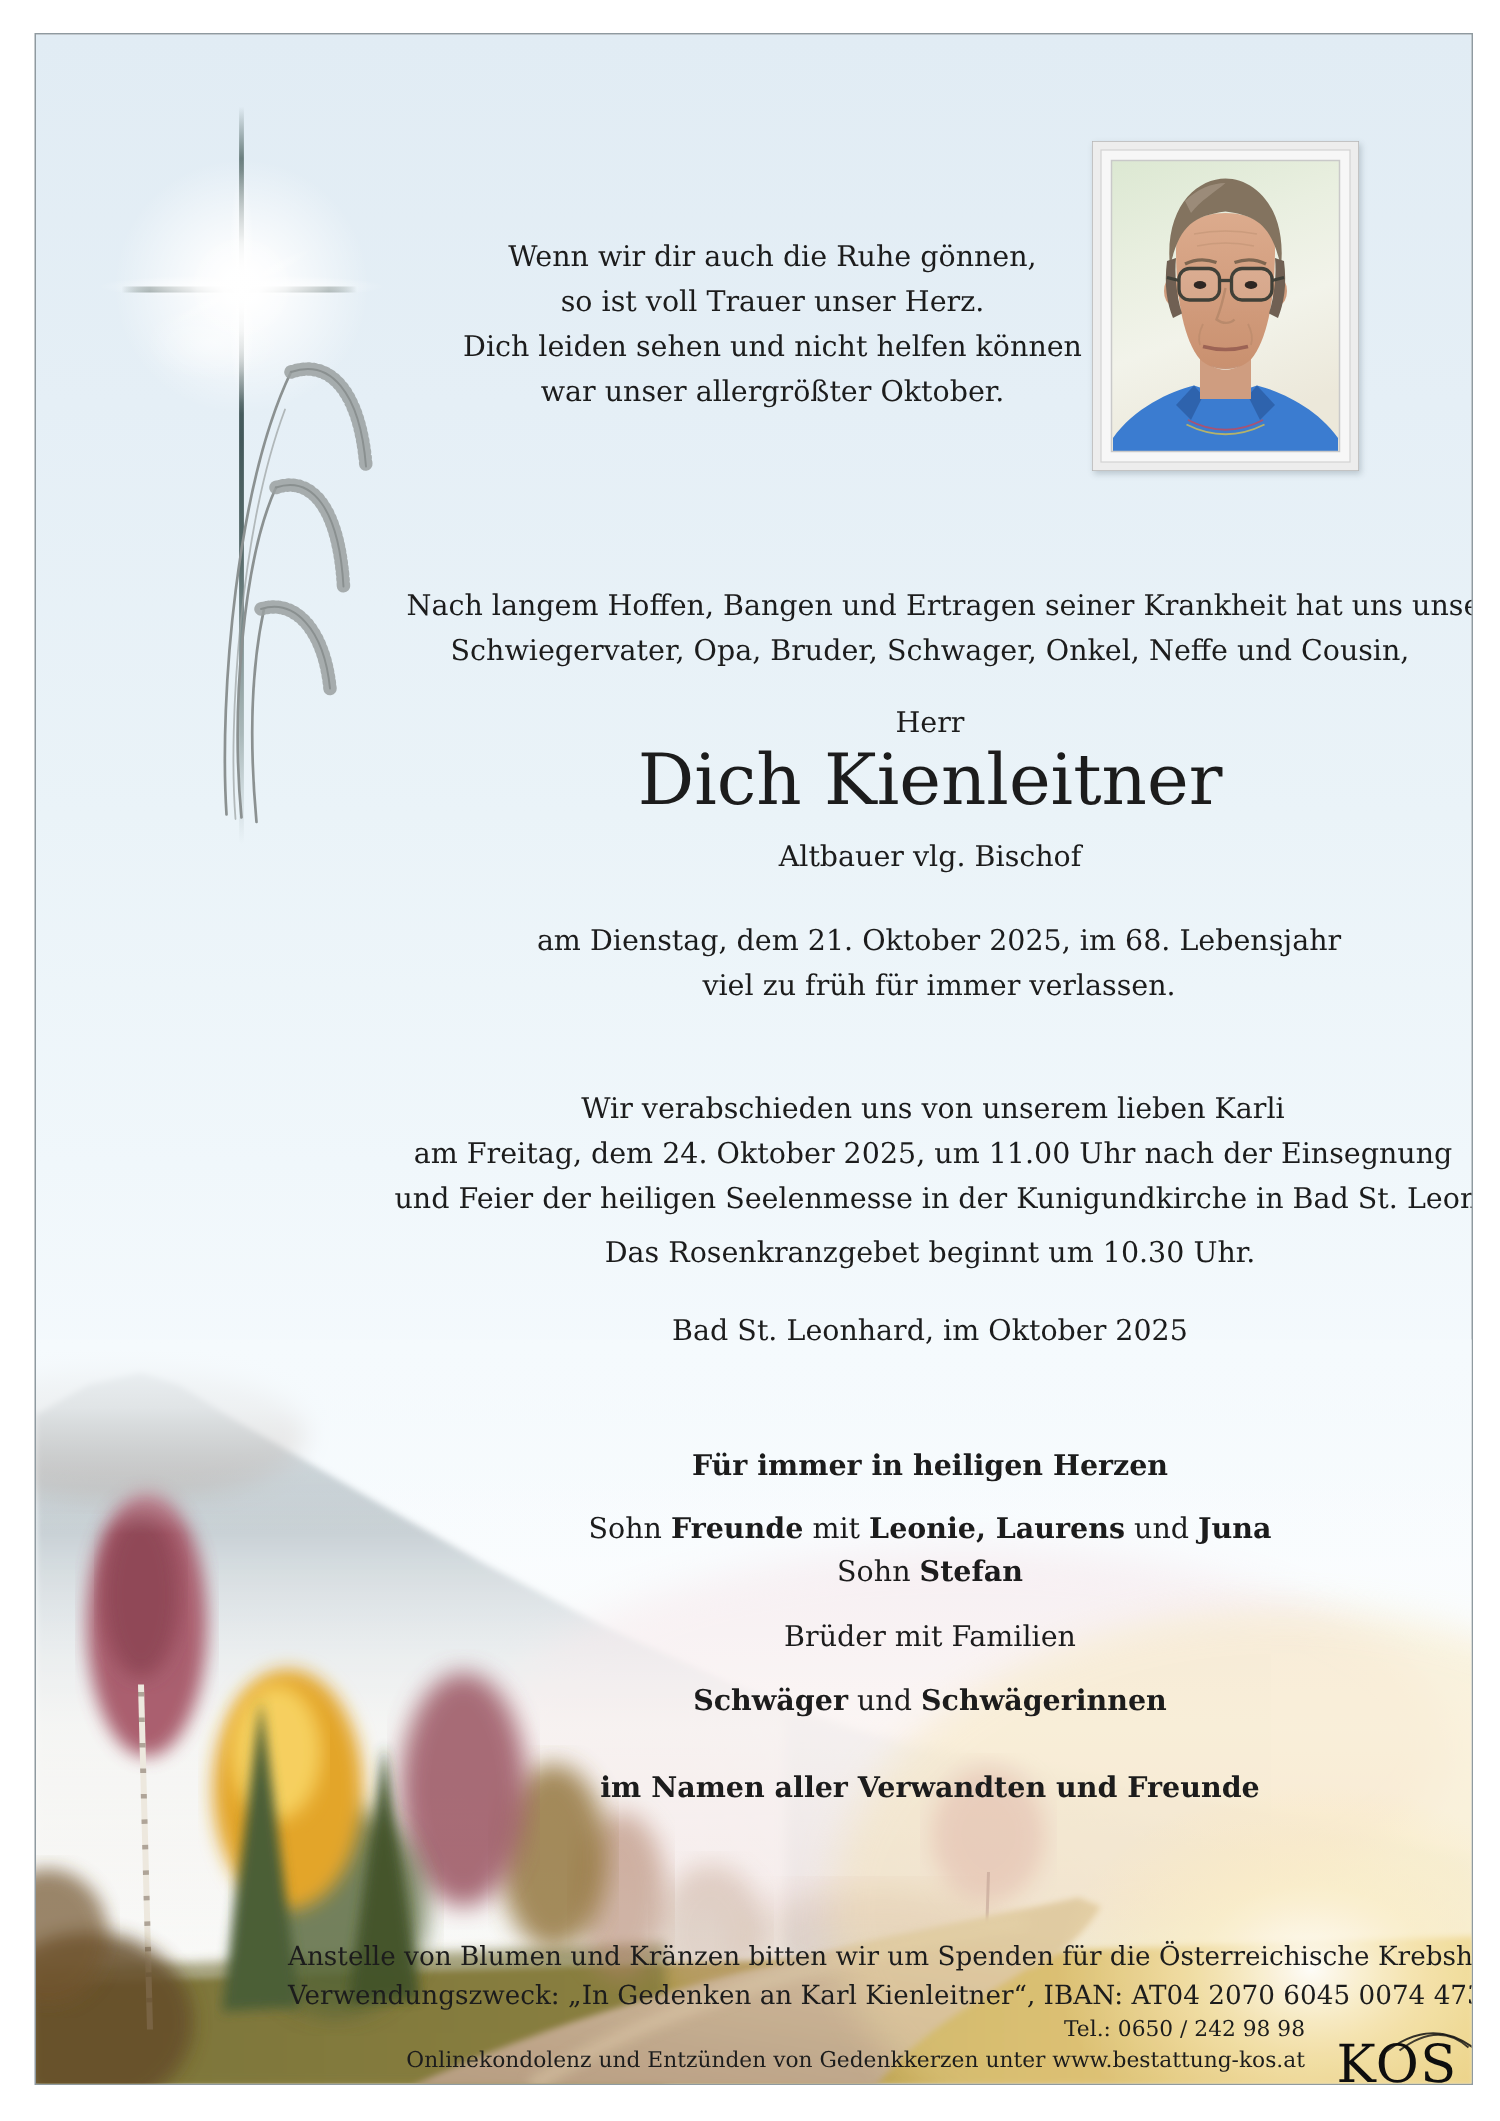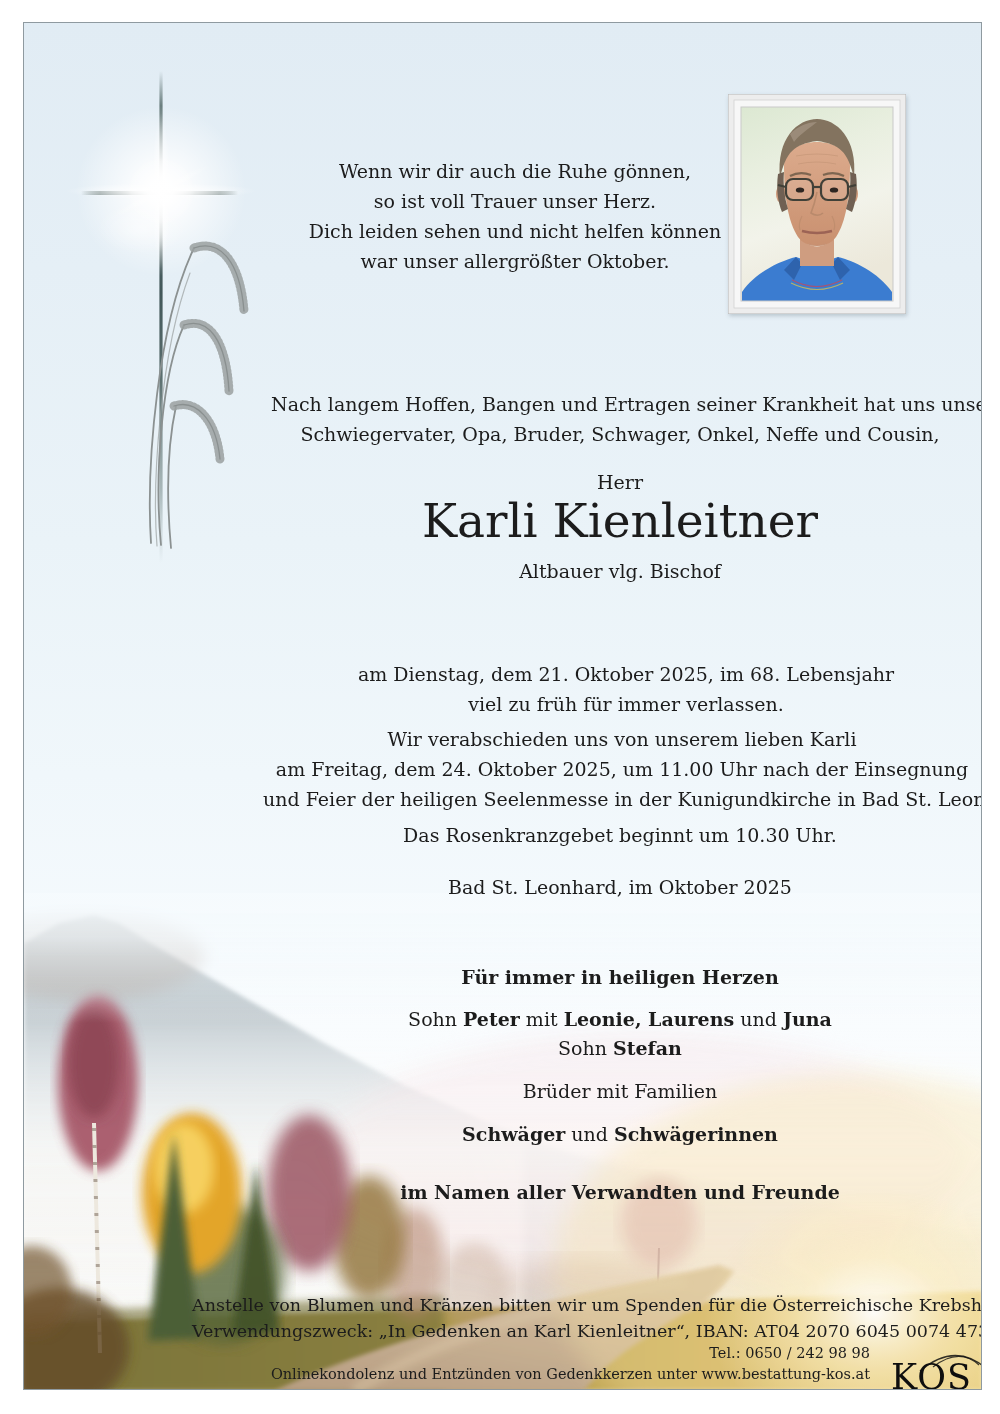--- a/index.html
+++ b/index.html
@@ -16,21 +16,21 @@
   .landscape svg{width:959px;height:498px;}
   .landscape-fade{position:absolute;left:0;top:0;width:100%;height:130px;
     background:linear-gradient(180deg,#f5fafd 0%,rgba(245,250,253,.8) 35%,rgba(245,250,253,0) 100%);}
   .portrait{position:absolute;left:704px;top:71px;width:178px;height:220px;box-shadow:1px 2px 4px rgba(60,80,90,.25);}
   .tb{position:absolute;text-align:center;font-size:19px;line-height:30px;white-space:nowrap;}
   .poem{left:192px;right:167px;top:133px;}
   .intro{left:247px;right:12px;top:366px;}
   .salutation{left:247px;right:12px;top:444px;}
   .name{left:247px;right:12px;top:468px;font-size:47px;line-height:60px;}
   .subtitle{left:247px;right:12px;top:533px;}
-  .passing{left:259px;right:12px;top:589px;margin-top:47px;}
+  .passing{left:259px;right:12px;top:589px;}
   .farewell{left:239px;right:0;top:701px;}
   .rosary{left:247px;right:12px;top:797px;}
   .dateline{left:247px;right:12px;top:849px;}
   .remembrance{left:247px;right:12px;top:939px;font-weight:bold;}
   .mourners{left:247px;right:12px;top:982px;line-height:29px;}
   .mgroup{margin-bottom:14px;}
   .mgroup:nth-child(3){margin-bottom:29px;}
   .b{font-weight:bold;}
   .donation{left:168px;right:1px;top:1269px;font-size:17.5px;line-height:26px;}
   .footer-tel{position:absolute;top:1322px;right:111px;font-size:14.5px;white-space:nowrap;}
@@ -271,42 +271,42 @@
         <div>Dich leiden sehen und nicht helfen können</div>
         <div>war unser allergrößter Oktober.</div>
       </div>
 
     <div class="tb intro">
         <div>Nach langem Hoffen, Bangen und Ertragen seiner Krankheit hat uns unser guter Vater,</div>
         <div>Schwiegervater, Opa, Bruder, Schwager, Onkel, Neffe und Cousin,</div>
       </div>
 
     <div class="tb salutation">Herr</div>
-    <div class="tb name">Karli Kienleitner</div>
+    <div class="tb name">Dich Kienleitner</div>
     <div class="tb subtitle">Altbauer vlg. Bischof</div>
 
     <div class="tb passing">
         <div>am Dienstag, dem 21. Oktober 2025, im 68. Lebensjahr</div>
         <div>viel zu früh für immer verlassen.</div>
       </div>
 
     <div class="tb farewell">
         <div>Wir verabschieden uns von unserem lieben Karli</div>
         <div>am Freitag, dem 24. Oktober 2025, um 11.00 Uhr nach der Einsegnung</div>
         <div>und Feier der heiligen Seelenmesse in der Kunigundkirche in Bad St. Leonhard.</div>
       </div>
 
     <div class="tb rosary">Das Rosenkranzgebet beginnt um 10.30 Uhr.</div>
     <div class="tb dateline">Bad St. Leonhard, im Oktober 2025</div>
 
     <div class="tb remembrance">Für immer in heiligen Herzen</div>
 
     <div class="tb mourners">
         <div class="mgroup">
-          <div><span>Sohn </span><span class="b">Peter</span><span> mit </span><span class="b">Leonie, Laurens</span><span> und </span><span class="b">Juna</span></div>
+          <div><span>Sohn </span><span class="b">Freunde</span><span> mit </span><span class="b">Leonie, Laurens</span><span> und </span><span class="b">Juna</span></div>
           <div><span>Sohn </span><span class="b">Stefan</span></div>
         </div>
         <div class="mgroup">
           <div><span>Brüder mit Familien</span></div>
         </div>
         <div class="mgroup">
           <div><span class="b">Schwäger</span><span> und </span><span class="b">Schwägerinnen</span></div>
         </div>
         <div class="mgroup">
           <div><span class="b">im Namen aller Verwandten und Freunde</span></div>

